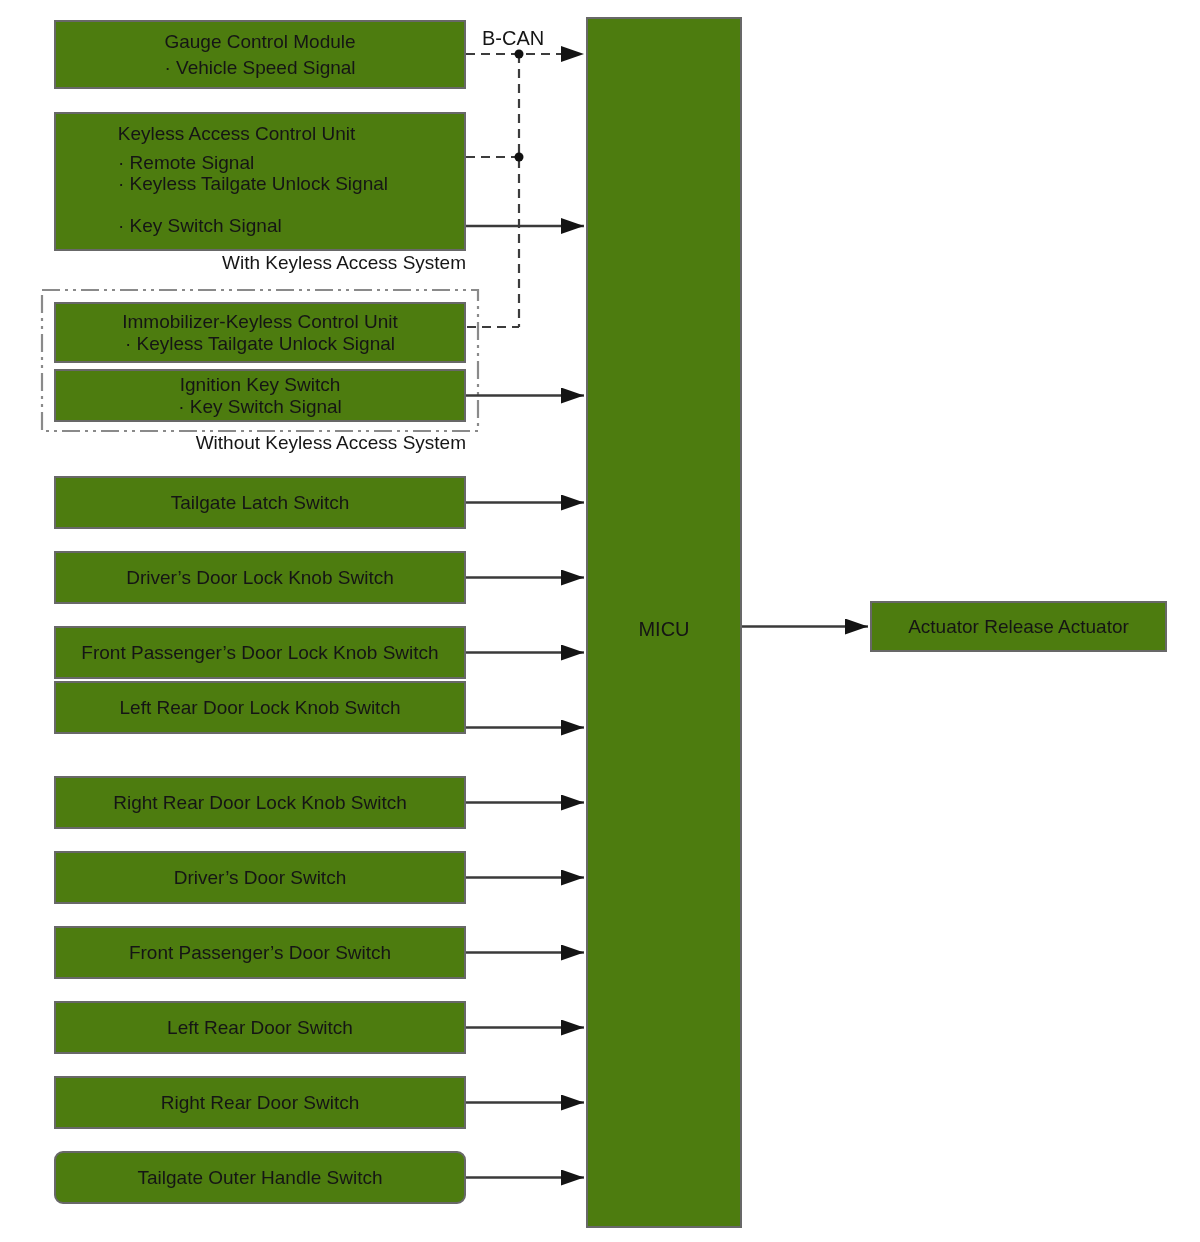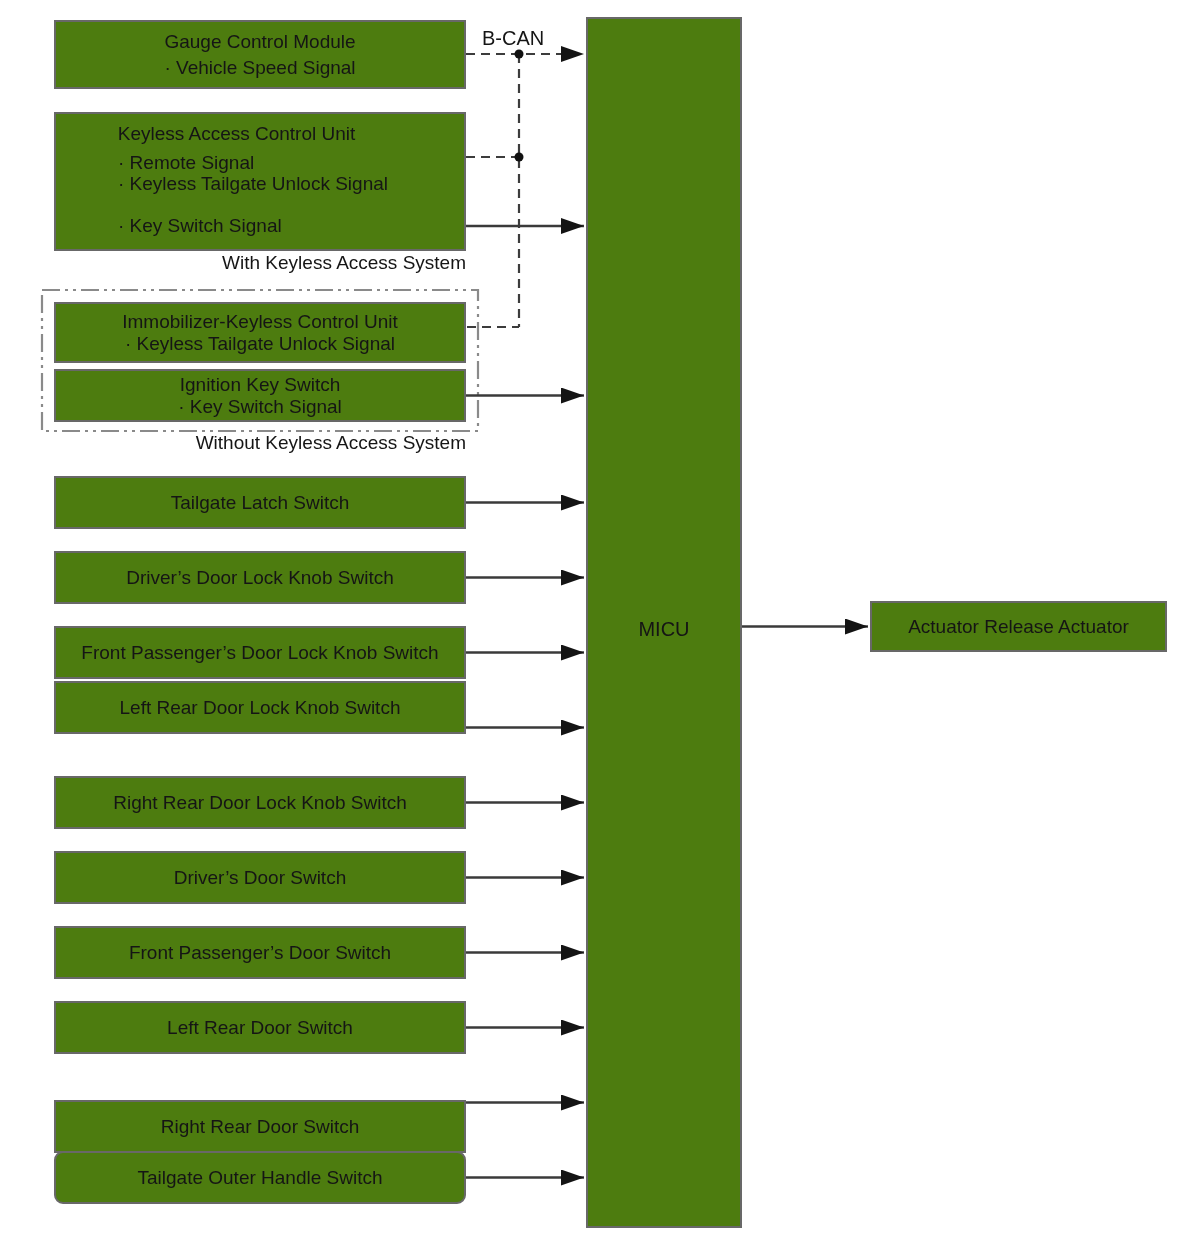--- a/index.html
+++ b/index.html
@@ -116,21 +116,21 @@
   </div>
   <div class="box lbox sbox" style="top:851px;">
     <div class="ln">Driver’s Door Switch</div>
   </div>
   <div class="box lbox sbox" style="top:926px;">
     <div class="ln">Front Passenger’s Door Switch</div>
   </div>
   <div class="box lbox sbox" style="top:1001px;">
     <div class="ln">Left Rear Door Switch</div>
   </div>
-  <div class="box lbox sbox" style="top:1076px;margin-top:24px;">
+  <div class="box lbox sbox" style="top:1076px;">
     <div class="ln">Right Rear Door Switch</div>
   </div>
   <div class="box lbox sbox" style="top:1151px;border-radius:9px;">
     <div class="ln">Tailgate Outer Handle Switch</div>
   </div>
 
   <div class="box" style="left:586px;top:17px;width:156px;height:1211px;display:block;padding-left:32px;">
     <div class="abs" style="left:0;top:598px;width:152px;text-align:center;font-size:20px;line-height:24px;">MICU</div>
   </div>
 

